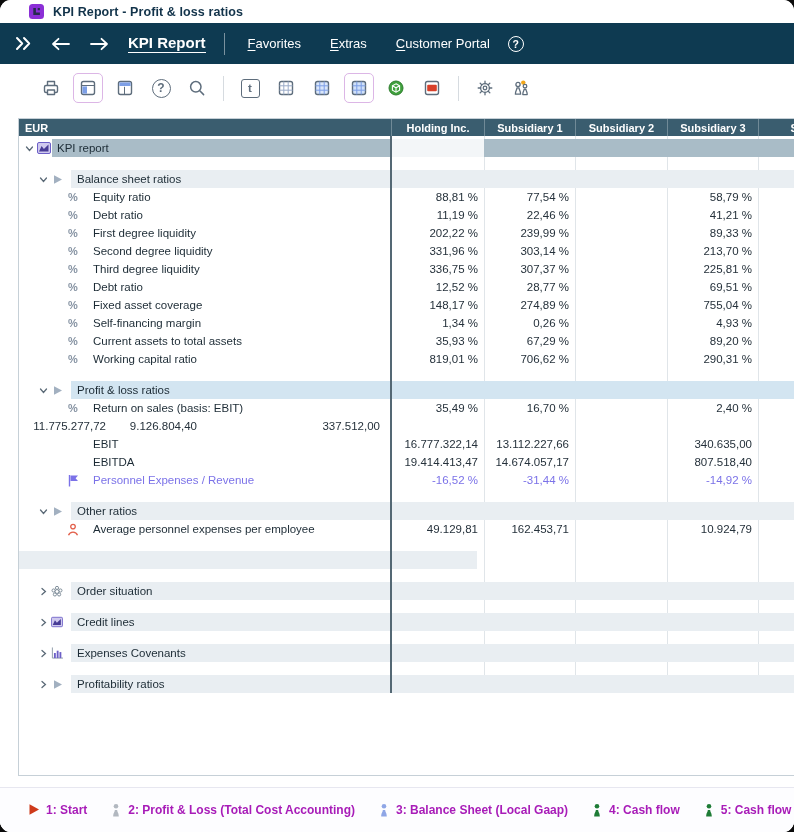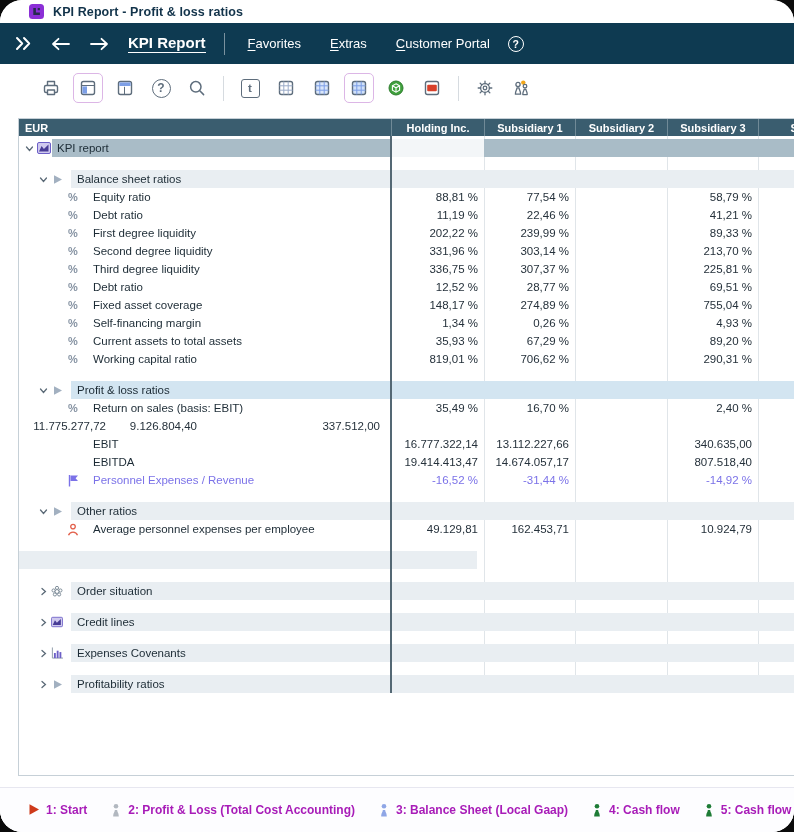--- a/index.html
+++ b/index.html
@@ -1,18 +1,18 @@
 <!DOCTYPE html>
 <html><head>
 <meta charset="utf-8">
 <style>
   *{box-sizing:border-box;margin:0;padding:0}
   html,body{background:#0b0b0b}
   body{font-family:"Liberation Sans",sans-serif}
-  .window{width:794px;height:832px;border-radius:22px;overflow:hidden;background:#fff;display:flex;flex-direction:column}
+  .window{width:794px;height:832px;border-radius:11px;overflow:hidden;background:#fff;display:flex;flex-direction:column}
 
   
   .titlebar{height:23px;background:#fff;display:flex;align-items:center;gap:9px;padding-left:29px;flex:none}
   .title{font-size:12.5px;color:#12334a;font-weight:600;letter-spacing:.1px}
 
   
   .navbar{height:41px;background:#0e3a51;display:flex;align-items:center;padding:0 14px;gap:18px;flex:none;color:#fff}
   .nav-ic{display:flex;align-items:center;cursor:pointer}
   .brand{font-size:15px;font-weight:700;border-bottom:1.6px solid #fff;padding-bottom:1px;cursor:pointer}
   .nsep{width:1px;height:22px;background:rgba(255,255,255,.45)}

